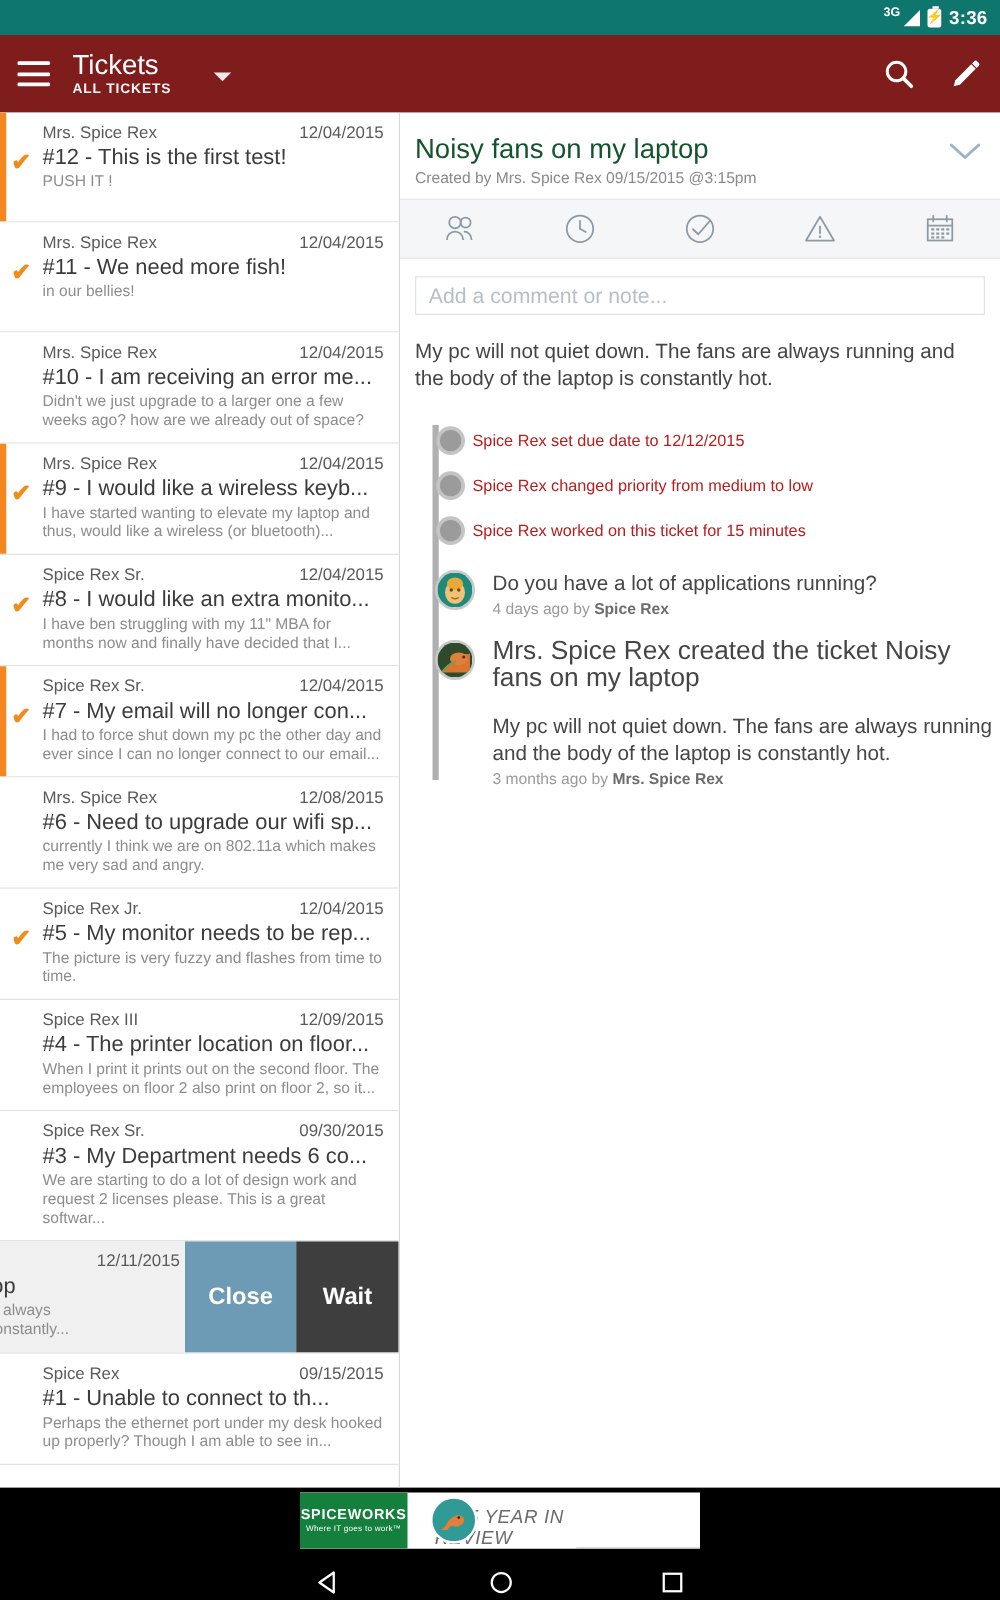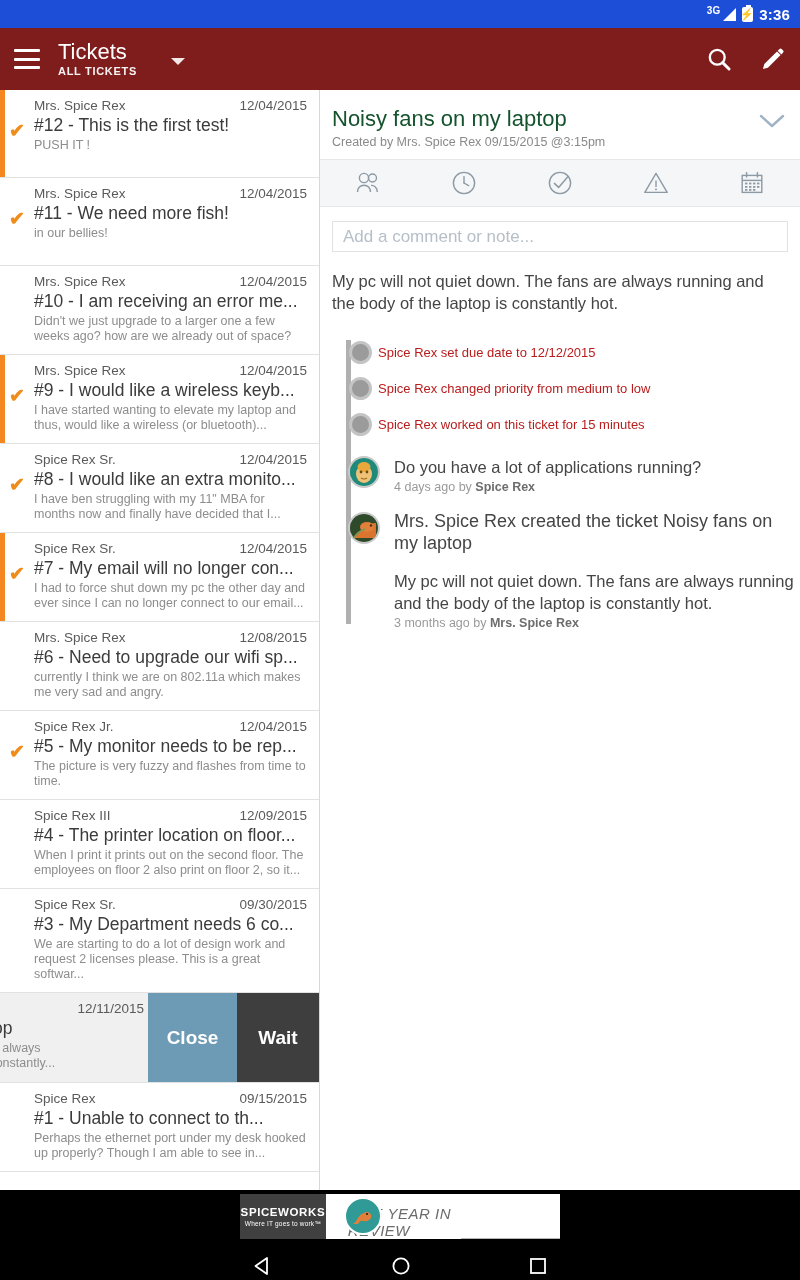--- a/index.html
+++ b/index.html
@@ -6,21 +6,21 @@
   html,body { width:800px; height:1280px; }
   body {
     font-family:"Liberation Sans", sans-serif;
     background:#000;
     overflow:hidden;
     position:relative;
   }
 
   
   .statusbar{
-    height:28px; background:#1d4ed8; color:#fff;
+    height:28px; background:#0f766e; color:#fff;
     display:flex; align-items:center; justify-content:flex-end;
     padding-right:10px; gap:6px;
   }
   .sb-3g{ font-size:10px; font-weight:bold; position:relative; top:-4px; margin-right:-3px;}
   .sb-signal{ width:13px; height:13px; position:relative; }
   .sb-signal:after{
     content:""; position:absolute; right:0; bottom:0;
     border-style:solid; border-width:0 0 13px 13px;
     border-color:transparent transparent #fff transparent;
   }
@@ -98,26 +98,26 @@
   .tl-dot{ position:absolute; left:17px; top:7px; width:23px; height:23px; border-radius:50%;
            background:#9b9b9b; border:3px solid #c4c4c4;}
   .tl-ev span{ font-size:13px; color:#b91c1c;}
 
   .cmt{ position:relative; padding-left:56px; margin-top:14px;}
   .avatar{ position:absolute; left:16px; top:0; width:32px; height:32px; border-radius:50%;
            overflow:hidden; border:2px solid #c9c9c9;}
   .cmt-text{ font-size:16.5px; color:#454545; line-height:22px; padding-left:6px;}
   .cmt-meta{ font-size:12.5px; color:#9a9a9a; margin-top:2px; padding-left:6px;}
   .cmt-meta b{ color:#6d6d6d;}
-  .cmt-plain{ padding-left:62px; font-size:18px; color:#454545; line-height:22px; margin-top:16px;}
+  .cmt-plain{ padding-left:62px; font-size:21px; color:#454545; line-height:22px; margin-top:16px;}
 
   
   .adzone{ height:52px; background:#000; display:flex; align-items:center; justify-content:center;}
   .ad{ width:320px; height:45px; display:flex; background:#fff; overflow:hidden; position:relative;}
-  .ad-orange{ width:118px; background:#404040; display:flex; flex-direction:column;
+  .ad-orange{ width:118px; background:#15803d; display:flex; flex-direction:column;
               align-items:center; justify-content:center; color:#fff;}
   .ad-logo{ font-size:11.5px; font-weight:bold; letter-spacing:.6px;}
   .ad-tag{ font-size:6.5px; letter-spacing:.2px; margin-top:2px;}
   .ad-dino{ width:38px; height:38px; border-radius:50%; background:#2f9a96; border:2px solid #fff;
             position:absolute; left:104px; top:3px; display:flex; align-items:center;
             justify-content:center; font-size:20px;}
   .ad-right{ flex:1; display:flex; align-items:flex-end; justify-content:center;
              flex-direction:row; padding-left:22px;font-style:italic;}
   .ad-title{ font-size:15px; color:#6b6b6b; letter-spacing:.5px;}
   .ad-rule{ width:150px; height:1px; background:#b5b5b5; margin-top:3px;}

